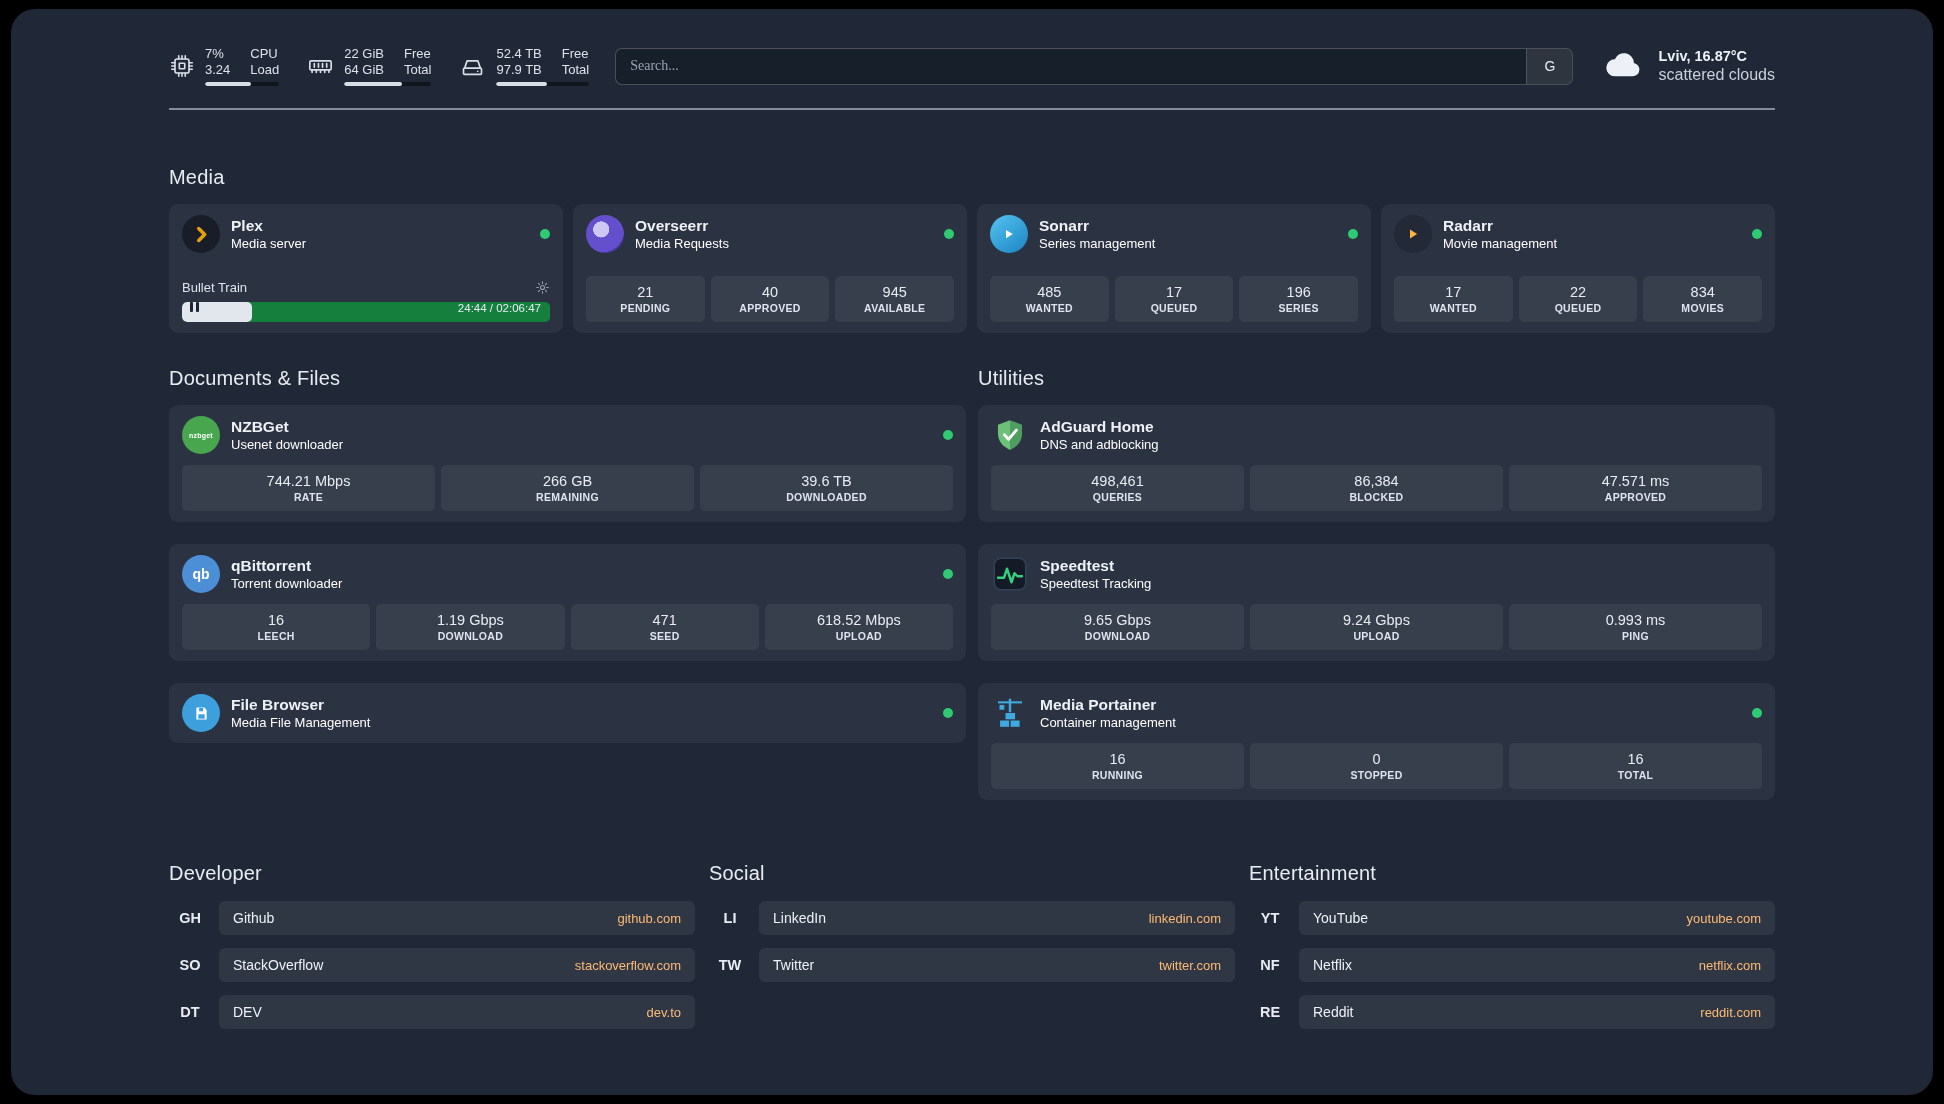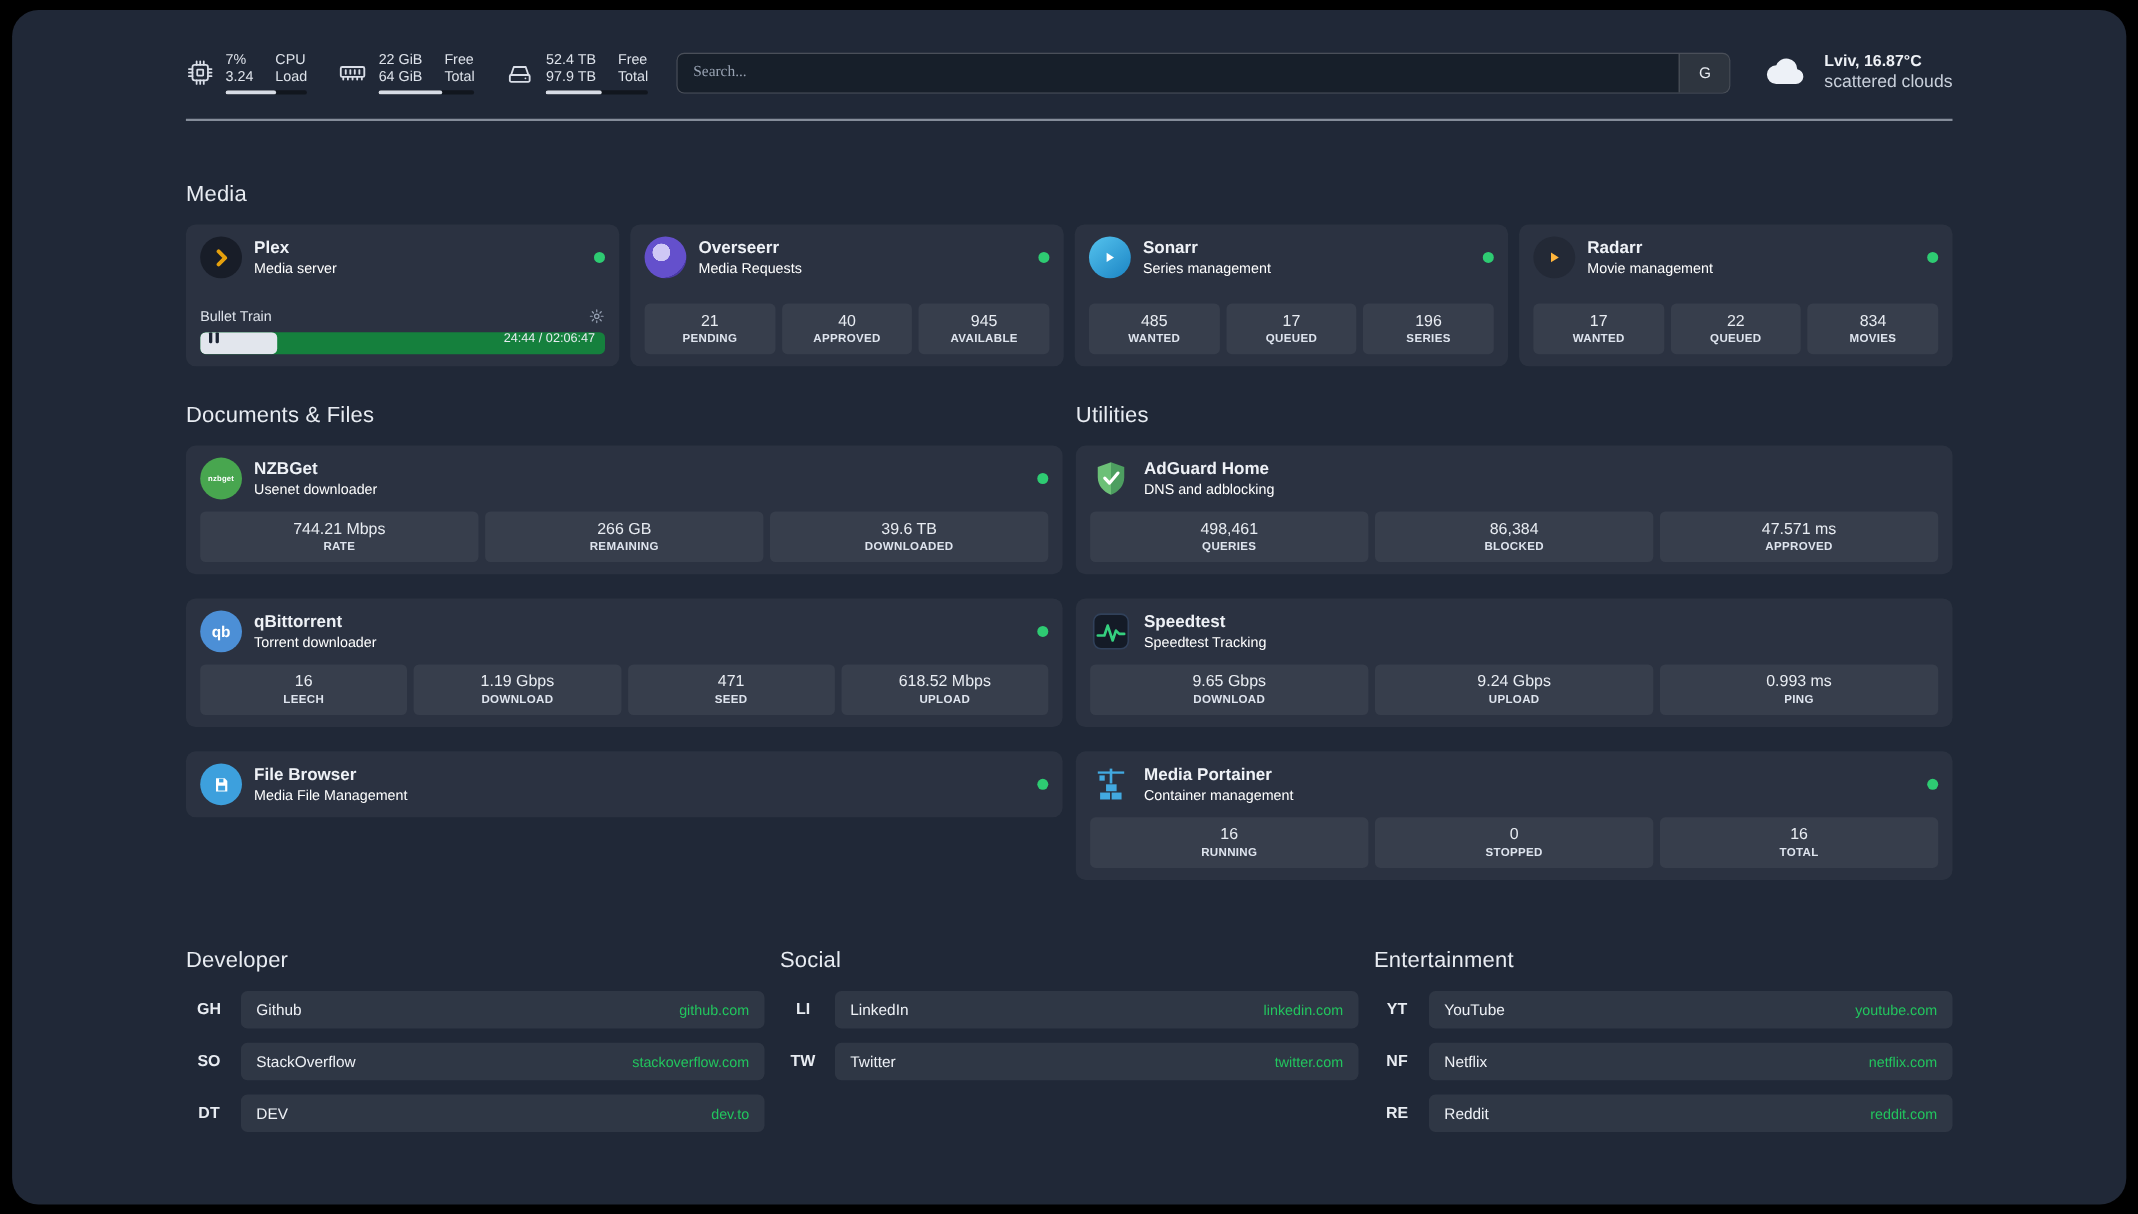--- a/index.html
+++ b/index.html
@@ -82,21 +82,21 @@
   .icon-flat{background:transparent;border-radius:8px}
 
   
   .bookmarks{display:grid;grid-template-columns:1fr 1fr 1fr;gap:14px;margin-top:62px;padding-bottom:40px}
   .bm-rows{display:flex;flex-direction:column;gap:13px;margin-top:16px}
   .bm-row{display:flex;align-items:center;gap:8px}
   .bm-abbr{width:42px;text-align:center;font-size:14.5px;font-weight:600;color:#e8ecf2;flex:none}
   .bm-pill{flex:1;display:flex;align-items:center;justify-content:space-between;
     background:rgba(255,255,255,.07);border-radius:6px;height:34px;padding:0 14px;cursor:pointer}
   .bm-name{font-size:14px;color:#eef1f6}
-  .bm-domain{font-size:13px;color:#22c55e}
+  .bm-domain{font-size:13px;color:#fdba74}
 </style>
 </head>
 <body>
 
 <div class="panel">
   <div class="content">
 
     <header class="topbar">
       <div class="monitors">
 

